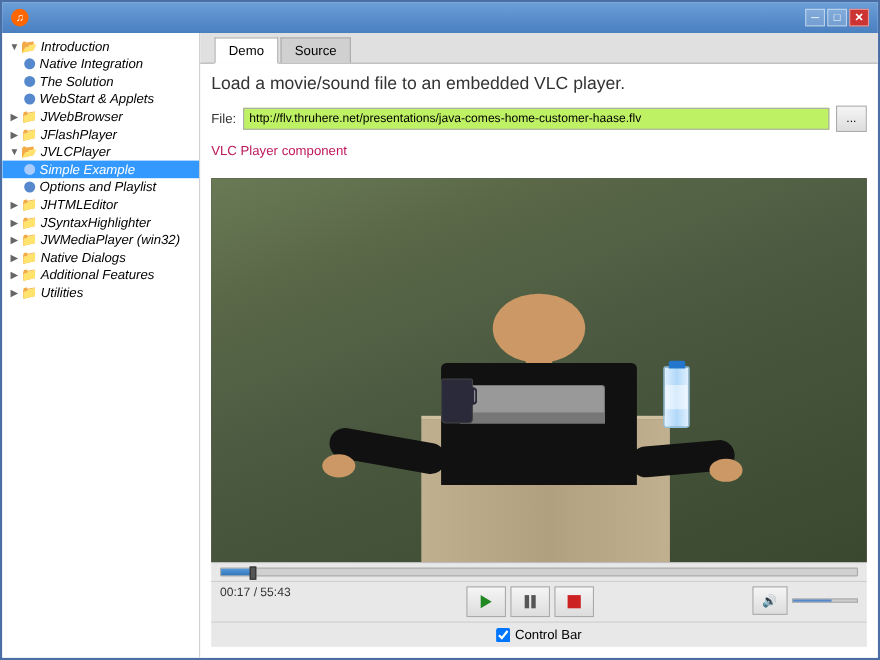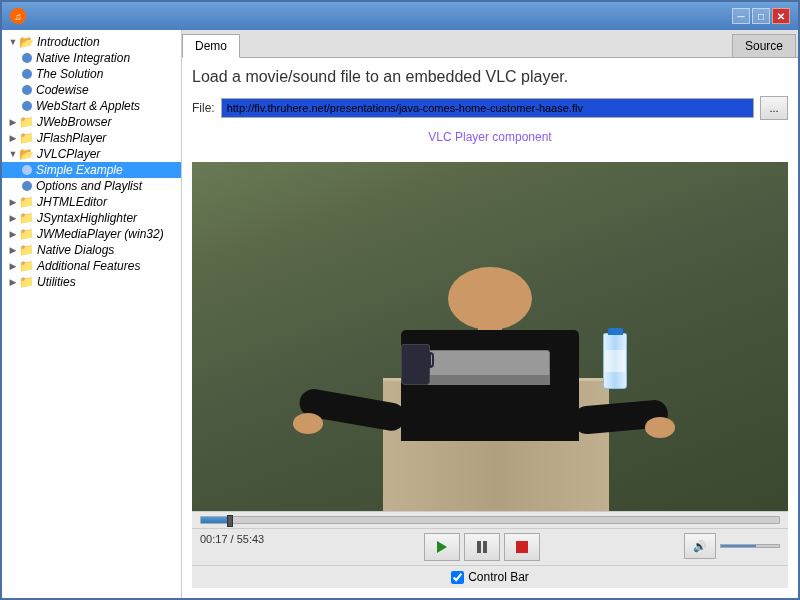--- a/index.html
+++ b/index.html
@@ -187,23 +187,22 @@
       background: #f0f0f0;
       overflow: hidden;
     }
 
     
     .tabs {
       display: flex;
       background: #e0e0e0;
       border-bottom: 1px solid #aaa;
       padding-top: 4px;
-      padding-left: 0;
-      flex-shrink: 0;
-      justify-content: space-between;
+      padding-left: 13px;
+      flex-shrink: 0;
     }
 
     .tab {
       padding: 4px 12px;
       border: 1px solid #aaa;
       background: #d0d0d0;
       cursor: pointer;
       font-size: 12px;
       margin-right: 2px;
       border-bottom: none;
@@ -242,40 +241,39 @@
     .file-label {
       font-size: 12px;
       color: #333;
     }
 
     .file-input {
       flex: 1;
       border: 1px solid #aaa;
       padding: 3px 5px;
       font-size: 11px;
-      background: #1d4ed8;
+      background: #bef264;
     }
 
     .browse-btn {
       width: 28px;
       height: 24px;
       border: 1px solid #aaa;
       background: linear-gradient(to bottom, #f5f5f5, #ddd);
       cursor: pointer;
       font-size: 11px;
       display: flex;
       align-items: center;
       justify-content: center;
     }
 
     .vlc-label {
       font-size: 12px;
-      color: #8b5cf6;
+      color: #be185d;
       margin-bottom: 18px;
-      text-align: center;
     }
 
     
     .video-container {
       flex: 1;
       background: #2a2a2a;
       position: relative;
       overflow: hidden;
       min-height: 0;
     }
@@ -463,24 +461,20 @@
           <span class="folder-icon folder-open">📂</span>
           <span class="item-label">Introduction</span>
         </div>
         <div class="tree-item level-1">
           <span class="circle-icon"></span>
           <span class="item-label">Native Integration</span>
         </div>
         <div class="tree-item level-1">
           <span class="circle-icon"></span>
           <span class="item-label">The Solution</span>
-        </div>
-        <div class="tree-item level-1">
-          <span class="circle-icon"></span>
-          <span class="item-label">Codewise</span>
         </div>
         <div class="tree-item level-1">
           <span class="circle-icon"></span>
           <span class="item-label">WebStart &amp; Applets</span>
         </div>
 
         <div class="tree-item level-0">
           <span class="expand-icon">▶</span>
           <span class="folder-icon folder-closed">📁</span>
           <span class="item-label">JWebBrowser</span>

